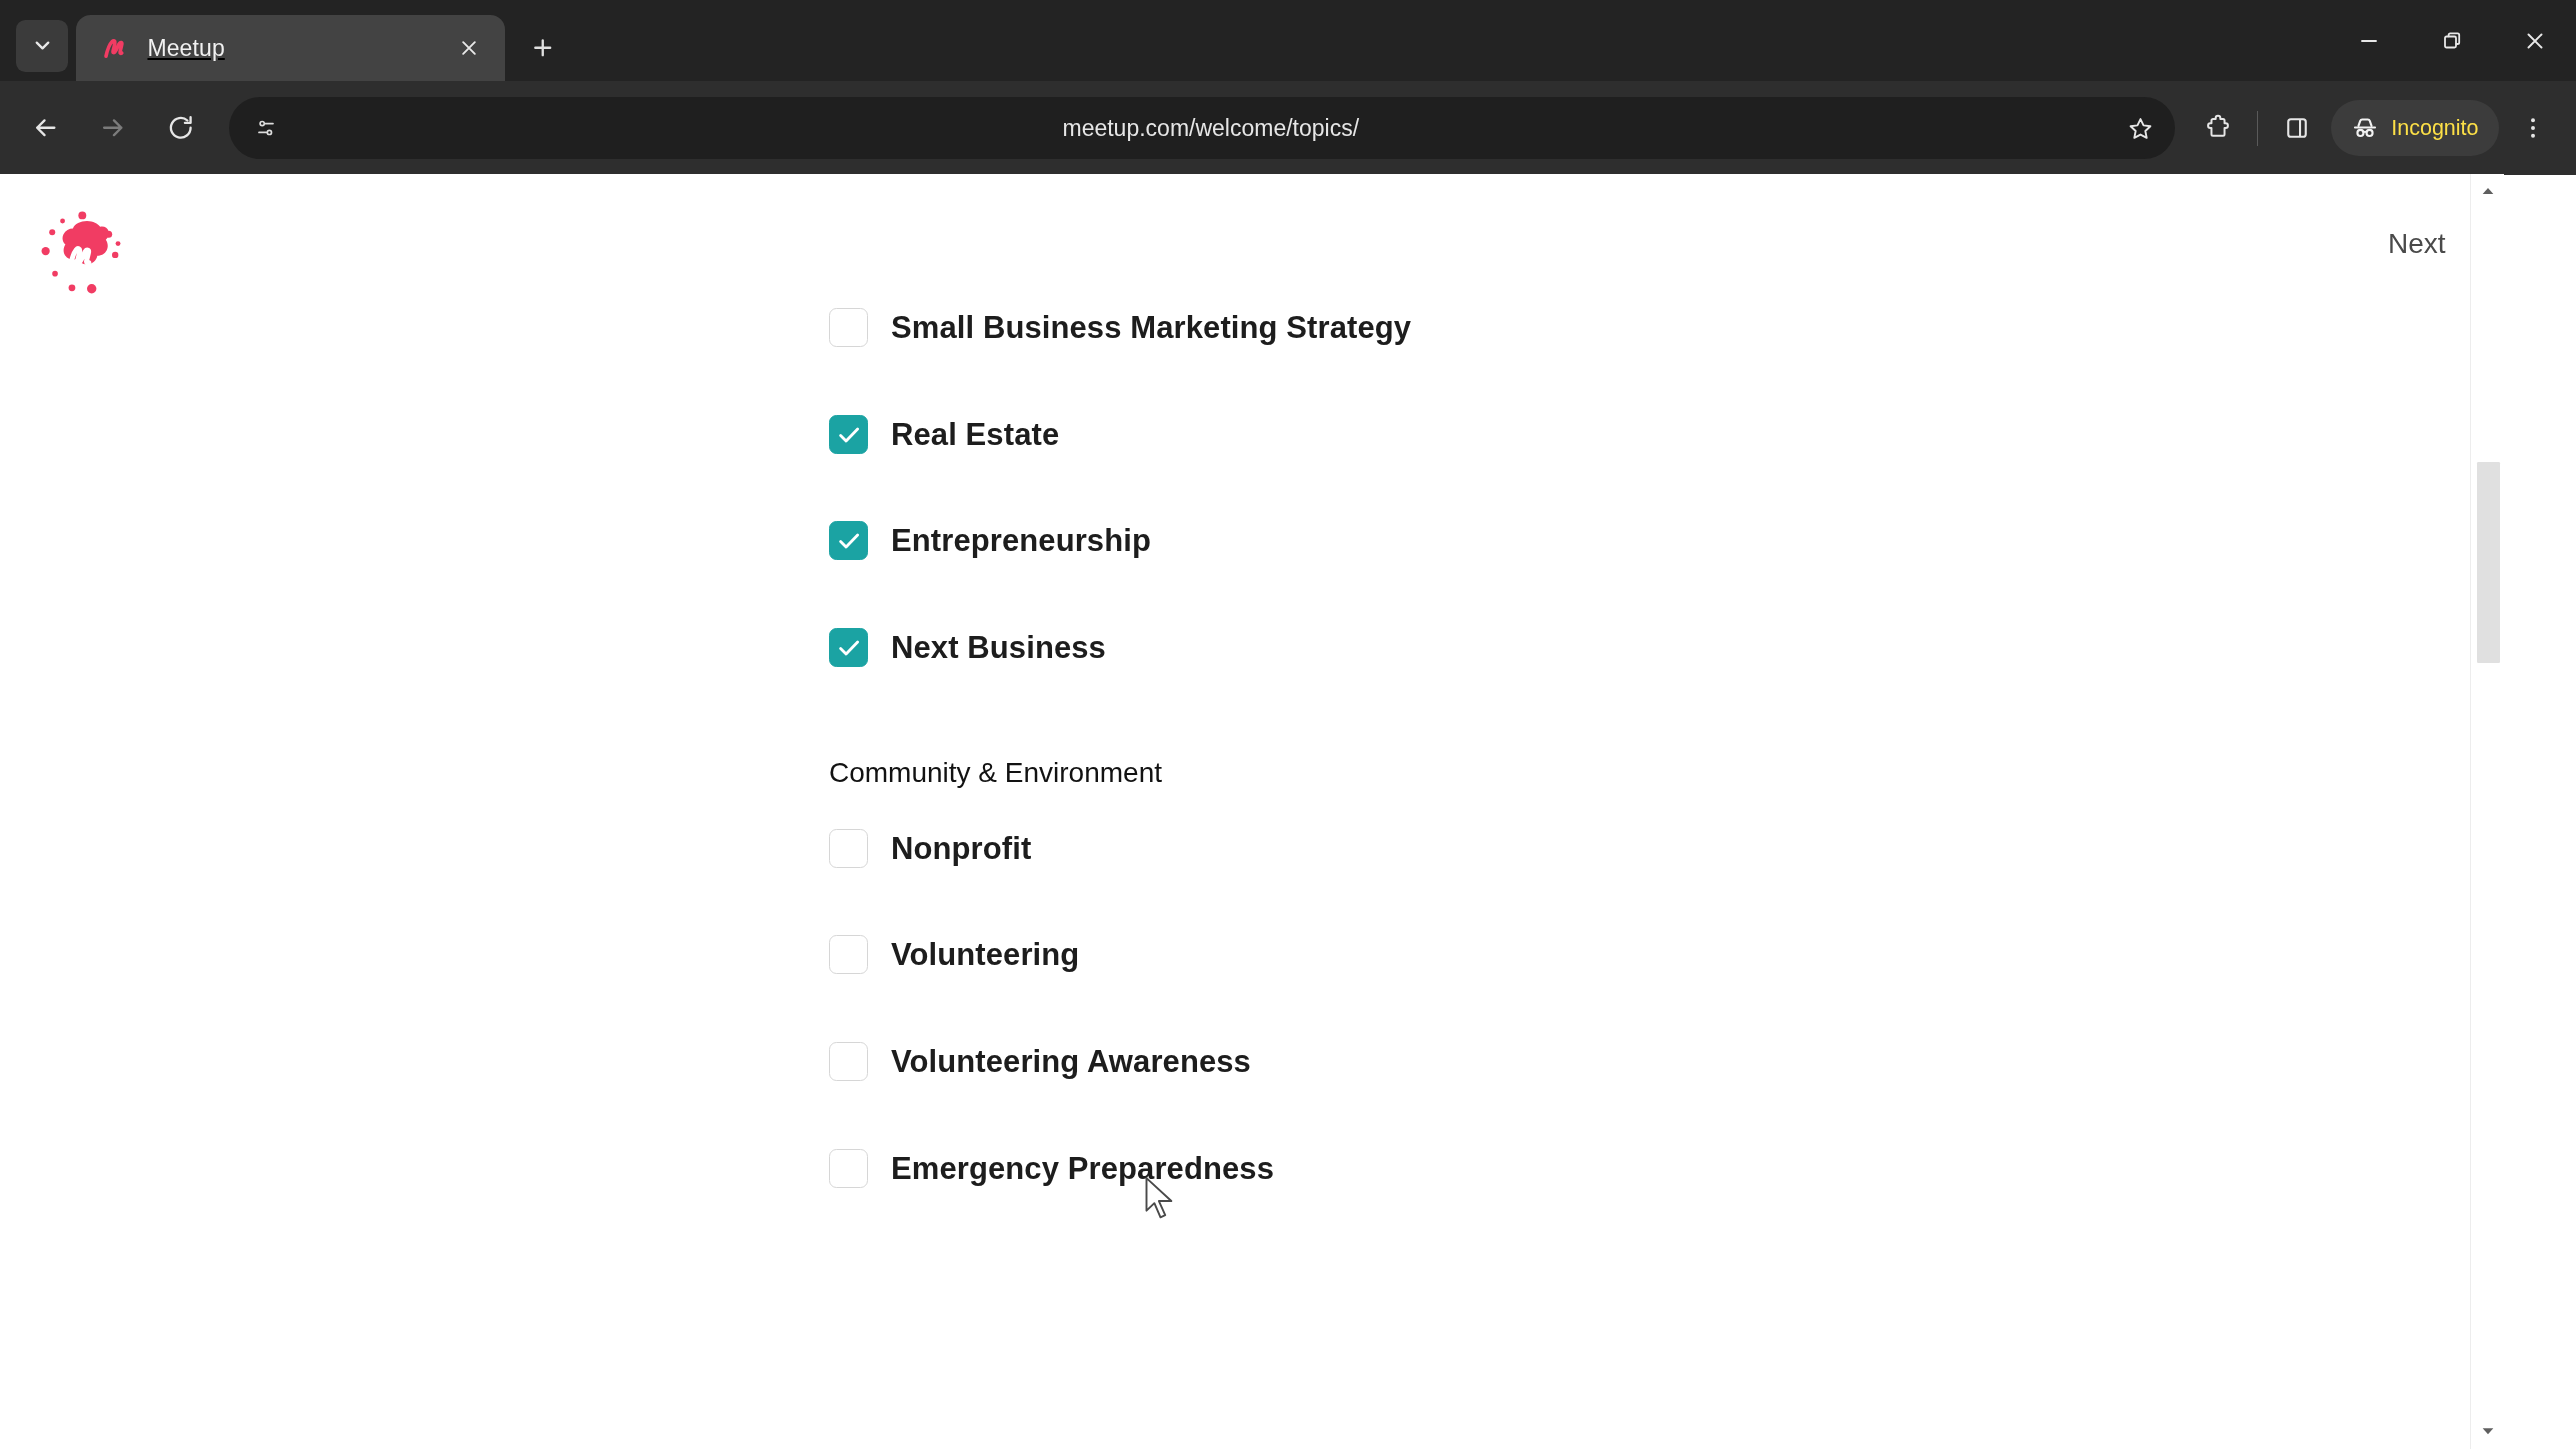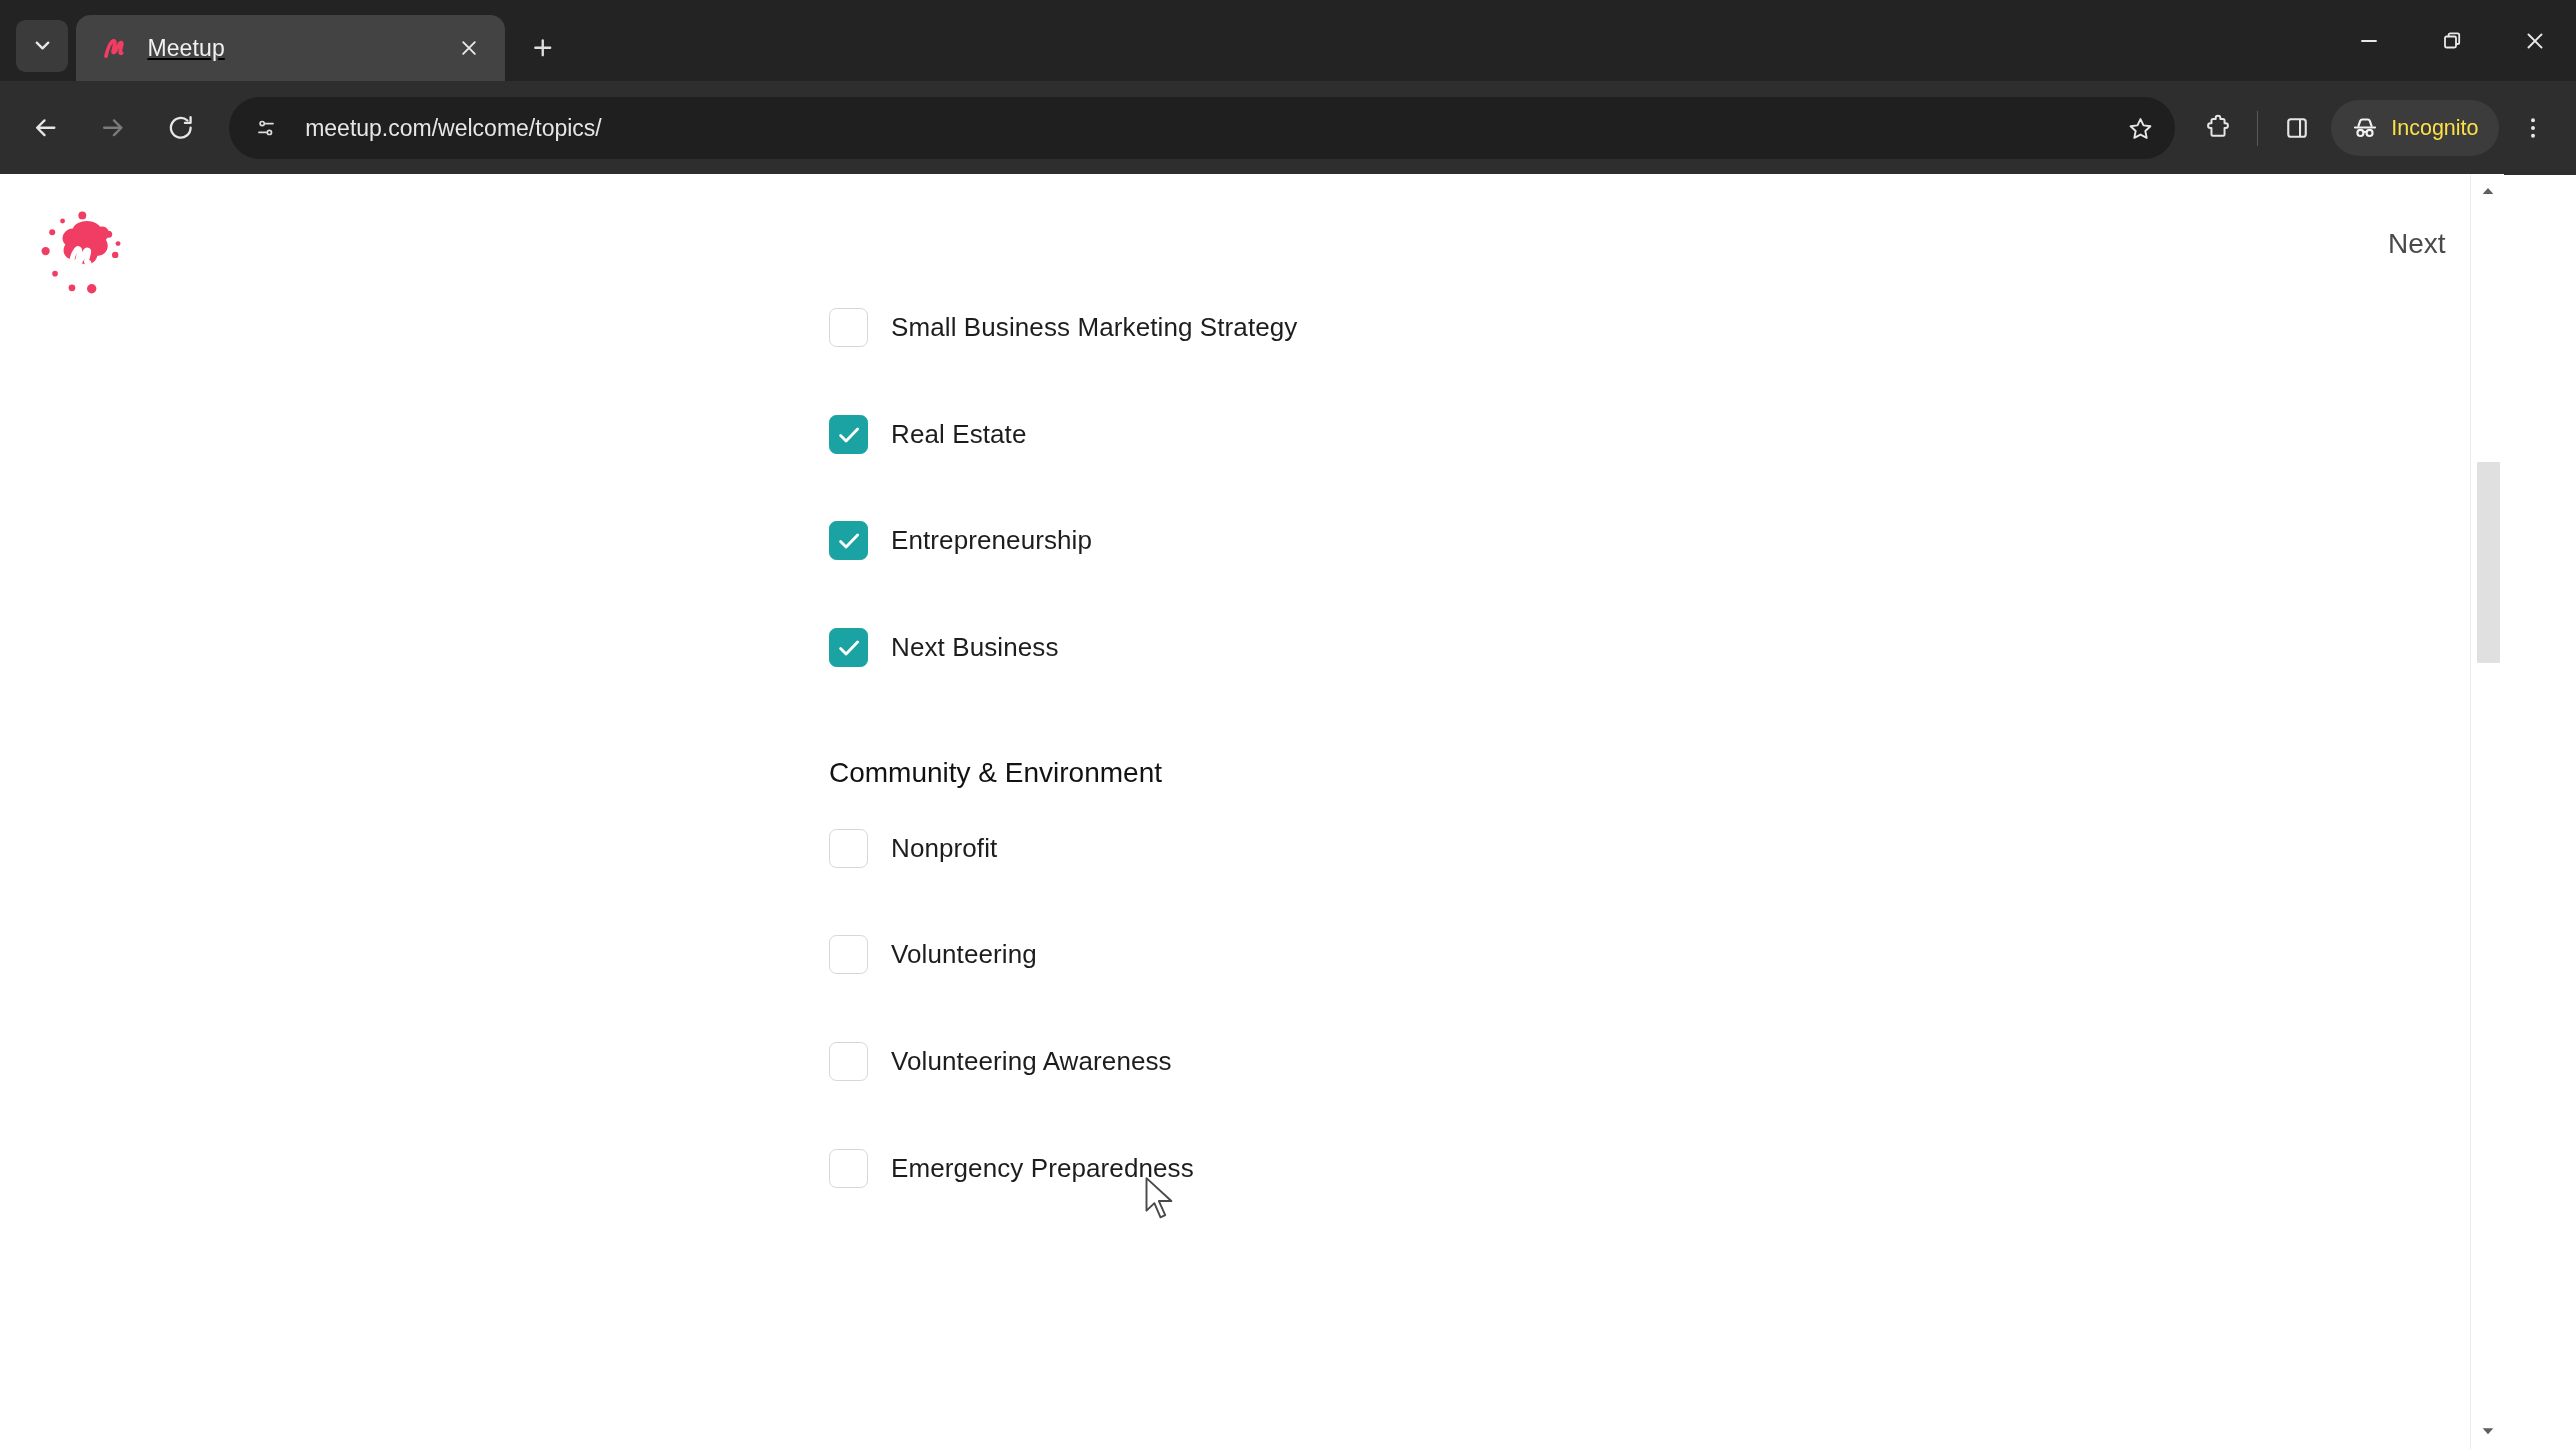--- a/index.html
+++ b/index.html
@@ -89,21 +89,21 @@
     cursor: text; min-width: 0;
   }
   .omni-icon {
     width: 44px; height: 44px; border-radius: 50%;
     display: flex; align-items: center; justify-content: center;
     flex: 0 0 auto; margin-right: 17.4px;
   }
   .omni-icon svg { width: 24px; height: 24px; }
   .omni-url {
     color: #e6e6e6; font-size: 23px; flex: 1 1 auto;
-    white-space: nowrap; overflow: hidden;
+    white-space: nowrap; overflow: hidden; text-align: center;
   }
   .omni-star {
     width: 48px; height: 48px; border-radius: 50%;
     display: flex; align-items: center; justify-content: center;
     cursor: pointer; flex: 0 0 auto;
   }
   .omni-star svg { width: 27px; height: 27px; }
 
   .tb-icon {
     width: 56px; height: 56px; border-radius: 50%;
@@ -156,22 +156,22 @@
   }
   .cbox.checked {
     background: #1ba3a3; border-color: #1ba3a3;
   }
   .cbox.checked svg {
     position: absolute; left: 50%; top: 50%;
     transform: translate(-50%, -50%);
     width: 28px; height: 28px;
   }
   .topic-label {
-    margin-left: 23px; font-size: 26px; color: #1d1d1d;
-    white-space: nowrap; letter-spacing: 0.1px;
+    margin-left: 23px; font-size: 31px; color: #1d1d1d;
+    white-space: nowrap; letter-spacing: 0.1px; font-weight: bold;
   }
 
   .section-title {
     position: absolute; left: 829px;
     font-size: 28px; font-weight: normal; color: #121212;
     white-space: nowrap;
   }
 
   
   .scrollbar {

